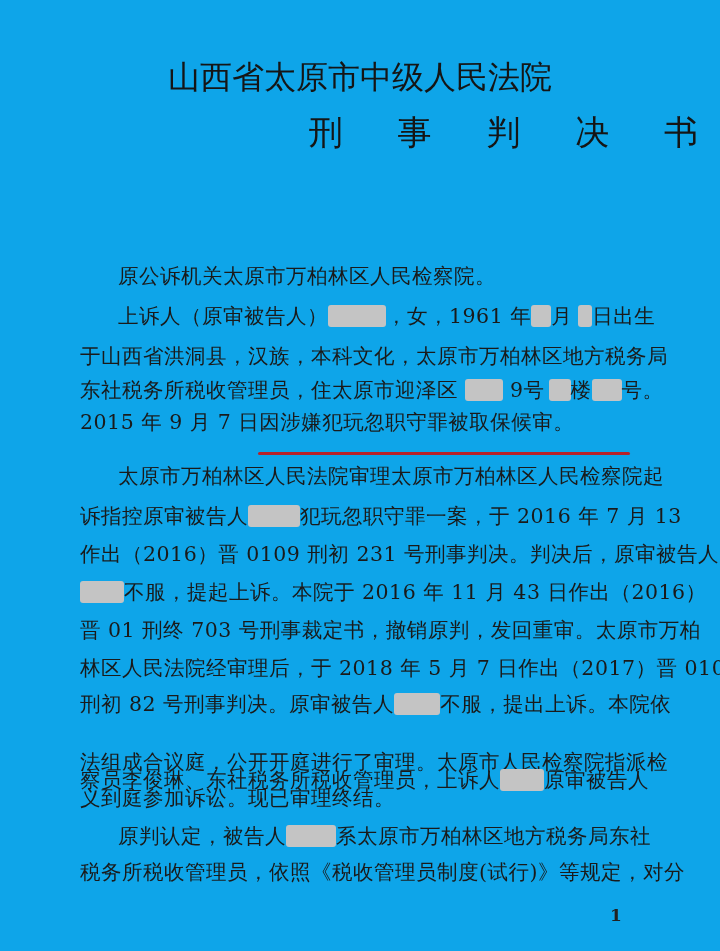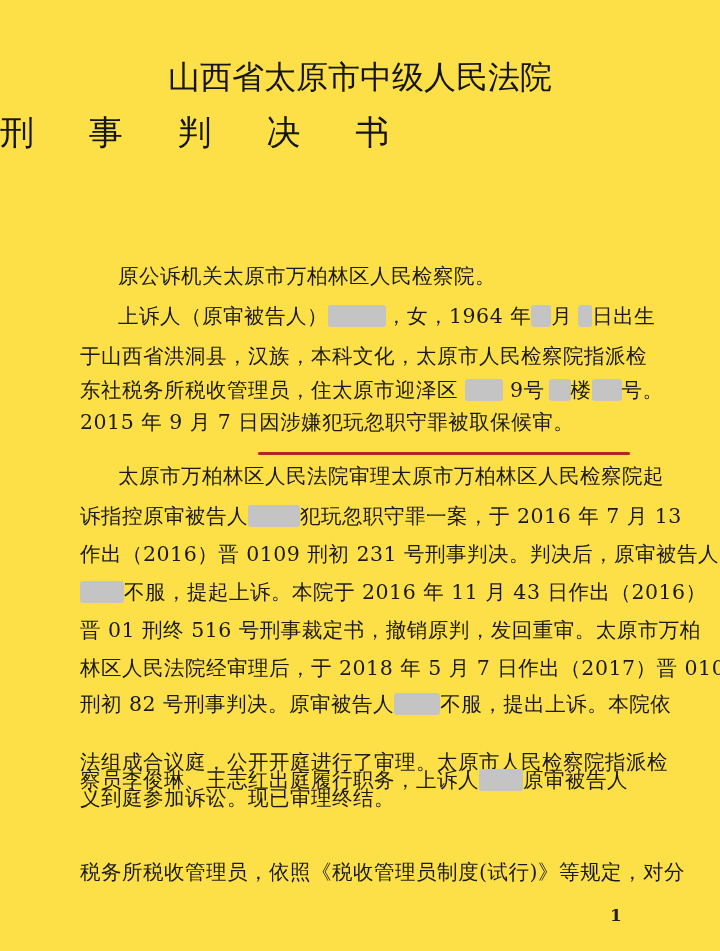--- a/index.html
+++ b/index.html
@@ -1,27 +1,27 @@
 <!DOCTYPE html>
 <html><head>
 <meta charset="utf-8">
 <style>
   html, body { margin: 0; padding: 0; }
   body {
     width: 720px; height: 951px; background: #ffffff; position: relative; overflow: hidden;
     font-family: "DejaVu Serif", "Liberation Serif", serif; color: #1a1a1a;
   }
-  .page { position: absolute; left: 0; top: 0; width: 720px; height: 951px; background: #fde047; }
+  .page { position: absolute; left: 0; top: 0; width: 720px; height: 951px; background: #0ea5e9; }
   .court {
     position: absolute; top: 56px; left: 0; width: 720px; text-align: center;
     font-family: "DejaVu Sans", "Liberation Sans", sans-serif;
     font-size: 32px; letter-spacing: 0px; color: #151515;
   }
   .doctype {
-    position: absolute; top: 110px; left: 0; width: 720px; text-align: left;
+    position: absolute; top: 110px; left: 0; width: 720px; text-align: right;
     font-family: "DejaVu Serif", serif; font-size: 34px; letter-spacing: 22px; color: #151515;
   }
   .caseno {
     position: absolute; top: 188px; right: 70px; font-size: 20px; color: #1a1a1a;
   }
   .line {
     position: absolute; left: 80px; font-size: 20.5px; white-space: nowrap; color: #1a1a1a;
     letter-spacing: 0.5px;
     text-align: right;
   }
@@ -40,47 +40,48 @@
 </head>
 <body>
 
 <div class="page">
 
   <div class="court">山西省太原市中级人民法院</div>
   <div class="doctype">刑 事 判 决 书</div>
 
   <div class="line indent" style="top:262px"><span>原公诉机关太原市万柏林区人民检察院。</span></div>
 
-  <div class="line indent" style="top:302px"><span>上诉人（原审被告人）</span><span class="redact" style="width:58px"></span><span>，女，1964 年</span><span class="redact" style="width:20px"></span><span>月</span><span class="redact" style="width:14px;margin-left:6px"></span><span>日出生</span></div>
+  <div class="line indent" style="top:302px"><span>上诉人（原审被告人）</span><span class="redact" style="width:58px"></span><span>，女，1961 年</span><span class="redact" style="width:20px"></span><span>月</span><span class="redact" style="width:14px;margin-left:6px"></span><span>日出生</span></div>
 
-  <div class="line" style="top:342px"><span>于山西省洪洞县，汉族，本科文化，太原市人民检察院指派检</span></div>
+  <div class="line" style="top:342px"><span>于山西省洪洞县，汉族，本科文化，太原市万柏林区地方税务局</span></div>
 
   <div class="line" style="top:376px"><span>东社税务所税收管理员，住太原市迎泽区</span> <span class="redact" style="width:38px"></span> <span>9号</span><span class="redact" style="width:22px;margin-left:4px"></span><span>楼</span><span class="redact" style="width:30px"></span><span>号。</span></div>
 
   <div class="line" style="top:408px"><span>2015 年 9 月 7 日因涉嫌犯玩忽职守罪被取保候审。</span></div>
 
   <div class="underline"></div>
 
   <div class="line indent" style="top:462px"><span>太原市万柏林区人民法院审理太原市万柏林区人民检察院起</span></div>
 
   <div class="line" style="top:502px"><span>诉指控原审被告人</span><span class="redact" style="width:52px"></span><span>犯玩忽职守罪一案，于 2016 年 7 月 13</span></div>
 
   <div class="line" style="top:540px"><span>作出（2016）晋 0109 刑初 231 号刑事判决。判决后，原审被告人</span></div>
 
   <div class="line" style="top:578px"><span class="redact" style="width:44px"></span><span>不服，提起上诉。本院于 2016 年 11 月 43 日作出（2016）</span></div>
 
-  <div class="line" style="top:616px"><span>晋 01 刑终 516 号刑事裁定书，撤销原判，发回重审。太原市万柏</span></div>
+  <div class="line" style="top:616px"><span>晋 01 刑终 703 号刑事裁定书，撤销原判，发回重审。太原市万柏</span></div>
 
   <div class="line" style="top:654px"><span>林区人民法院经审理后，于 2018 年 5 月 7 日作出（2017）晋 0109</span></div>
 
   <div class="line" style="top:690px"><span>刑初 82 号刑事判决。原审被告人</span><span class="redact" style="width:46px"></span><span>不服，提出上诉。本院依</span></div>
 
   <div class="line" style="top:748px"><span>法组成合议庭，公开开庭进行了审理。太原市人民检察院指派检</span></div>
 
-  <div class="line" style="top:766px"><span>察员李俊琳、王志红出庭履行职务，上诉人</span><span class="redact" style="width:44px"></span><span>原审被告人</span></div>
+  <div class="line" style="top:766px"><span>察员李俊琳、东社税务所税收管理员，上诉人</span><span class="redact" style="width:44px"></span><span>原审被告人</span></div>
 
   <div class="line" style="top:784px"><span>义到庭参加诉讼。现已审理终结。</span></div>
 
+  <div class="line indent" style="top:822px"><span>原判认定，被告人</span><span class="redact" style="width:50px"></span><span>系太原市万柏林区地方税务局东社</span></div>
 
   <div class="line" style="top:858px"><span>税务所税收管理员，依照《税收管理员制度(试行)》等规定，对分</span></div>
 
   <div class="pagenum">1</div>
 </div>
 
 </body></html>

